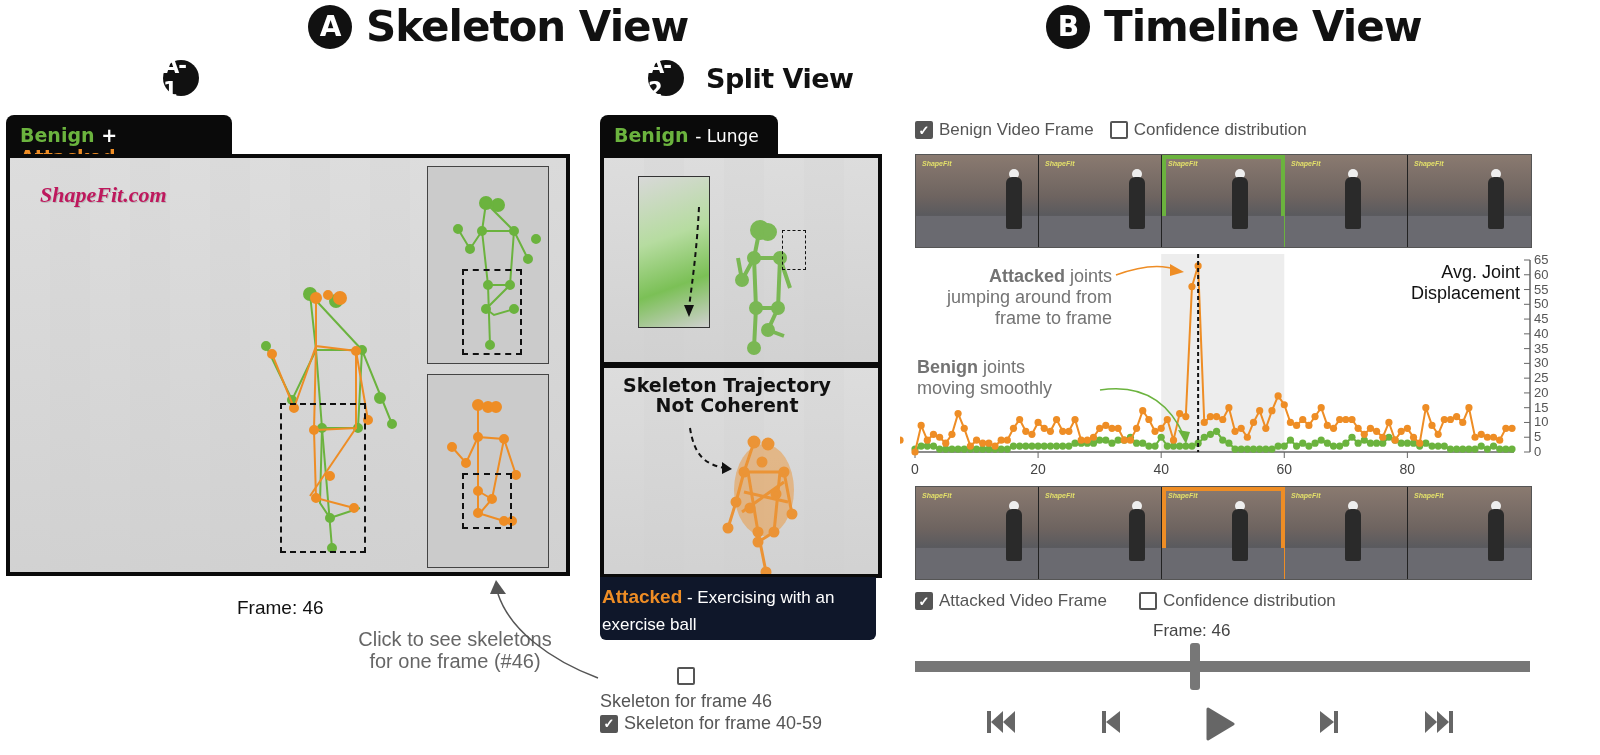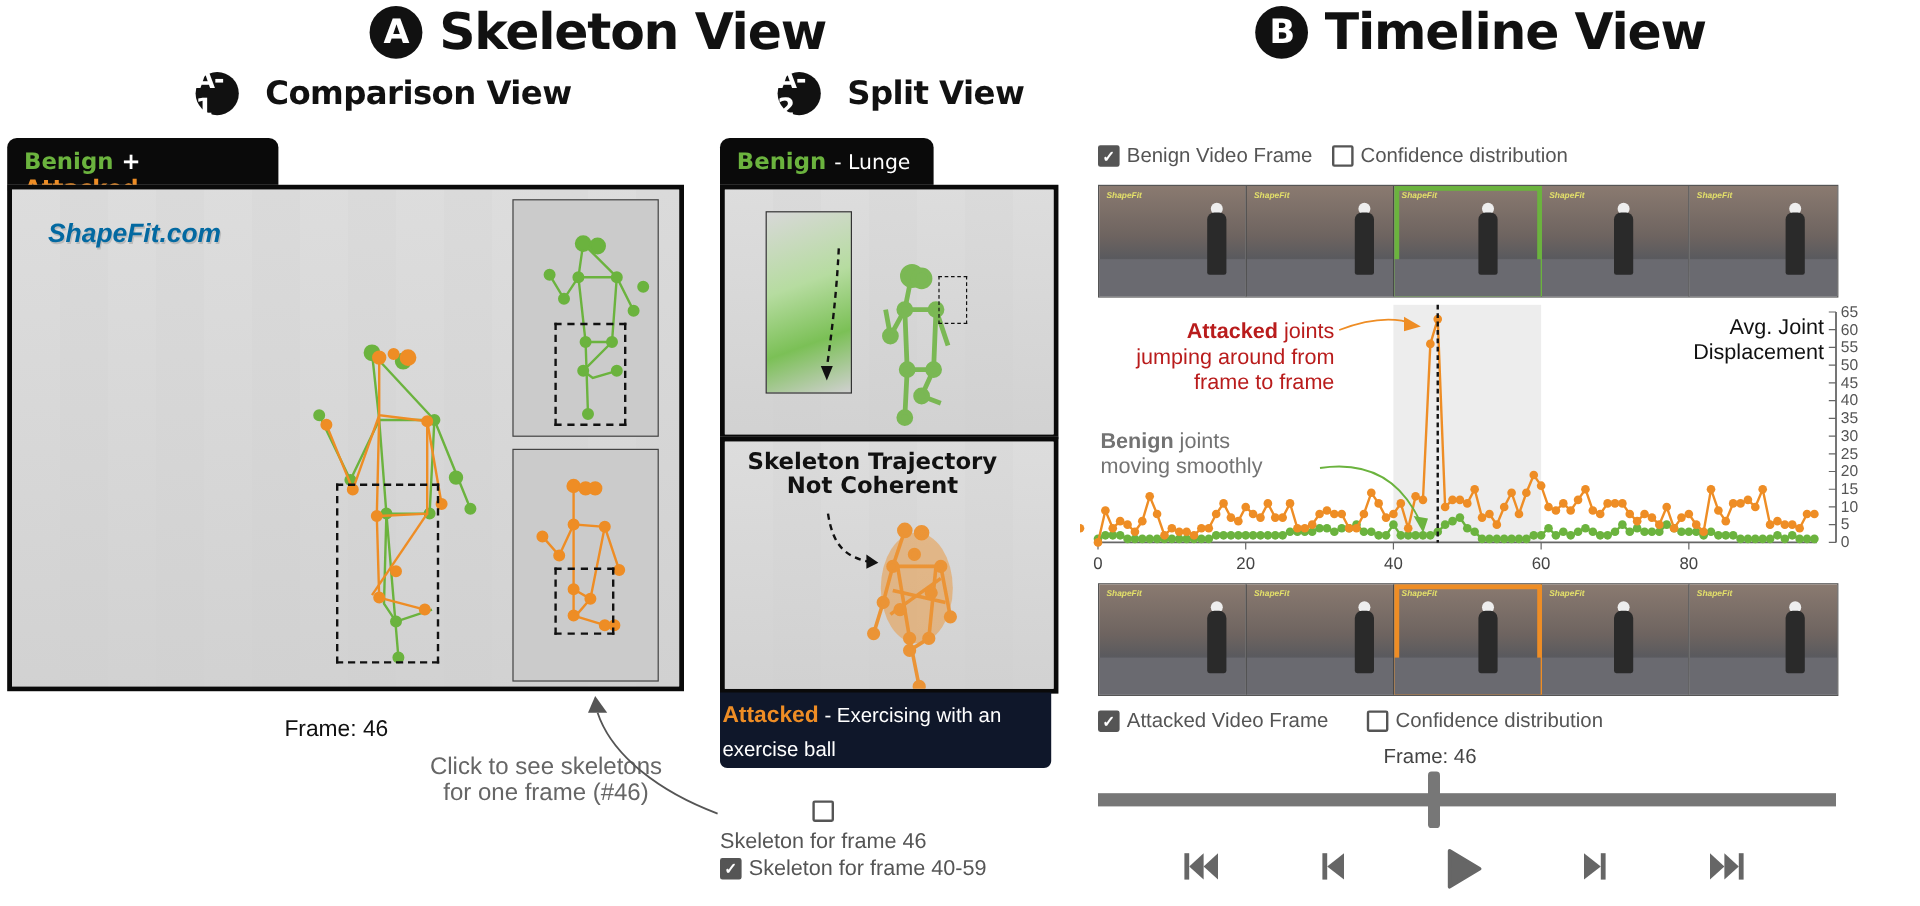--- a/index.html
+++ b/index.html
@@ -10,21 +10,21 @@
   .badge.big { width: 44px; height: 44px; font-size: 28px; }
   .badge.small { width: 36px; height: 36px; font-size: 21px; letter-spacing: -1px; }
   .sub-title { font-family: "DejaVu Sans", sans-serif; font-weight: bold; font-size: 27px; display: flex; align-items: center; gap: 22px; letter-spacing: -0.5px; }
   .tab { background: #0a0a0a; color: #fff; border-radius: 8px 8px 0 0; font-family: "DejaVu Sans", sans-serif; font-weight: bold; font-size: 19px; padding: 9px 14px; height: 44px; }
   .green { color: #6bb33e; }
   .orange { color: #ee8d25; }
   .panel { border: 4px solid #0a0a0a; background: #d6d6d6; overflow: hidden; }
   .scene { position: absolute; inset: 0; background:
       linear-gradient(180deg, rgba(230,230,230,0.6), rgba(210,210,210,0.9)),
       repeating-linear-gradient(90deg, #cfcfcf 0 40px, #c8c8c8 40px 80px); }
-  .watermark { position: absolute; font-family: Liberation Sans, sans-serif; font-weight: bold; font-style: italic; color: #0369a1; text-shadow: 1px 1px 0 #bbb; }
+  .watermark { position: absolute; font-family: Liberation Serif, serif; font-weight: bold; font-style: italic; color: #be185d; text-shadow: 1px 1px 0 #bbb; }
   .inset { position: absolute; border: 1px solid #444; background: #cbcbcb; }
   .dash-box { position: absolute; border: 2px dashed #111; }
   .annot { font-family: "DejaVu Sans", sans-serif; font-weight: bold; color: #111; text-align: center; line-height: 1.05; }
   .caption-box { background: #0f172a; color: #fff; border-radius: 0 0 6px 6px; font-size: 17px; padding: 6px 2px; line-height: 1.5; }
   .chk { display: inline-flex; align-items: center; gap: 6px; font-size: 17px; color: #555; }
   .box { width: 18px; height: 18px; border: 2px solid #555; border-radius: 2px; display: inline-flex; align-items: center; justify-content: center; background: #fff; }
   .box.on { background: #555; color: #fff; font-size: 13px; font-weight: bold; }
   .filmstrip { display: flex; border: 1px solid #555; }
   .film { width: 123px; height: 92px; position: relative; background: linear-gradient(180deg, #8a7a70 0%, #6e6460 45%, #5a5a5e 65%, #7a7a80 100%); border-right: 1px solid #222; overflow: hidden; }
   .film:last-child { border-right: none; }
@@ -40,21 +40,20 @@
 </head>
 <body>
 
 <div class="abs section-title" style="left:308px; top:2px;">
   <span class="badge big">A</span>
   <span>Skeleton View</span>
 </div>
 
 <div class="abs sub-title" style="left:163px; top:60px;">
   <span class="badge small">A-1</span>
-  <span>Comparison View</span>
 </div>
 
 <div class="abs sub-title" style="left:648px; top:60px;">
   <span class="badge small">A-2</span>
   <span>Split View</span>
 </div>
 
 <div class="abs tab" style="left:6px; top:115px; width:226px;">
   <span class="green">Benign</span>
   <span>+</span>
@@ -534,21 +533,21 @@
     <circle cx="605.8453608247423" cy="178.36923076923077" r="3.6" fill="#ee8d25"></circle>
     <circle cx="612" cy="178.36923076923077" r="3.6" fill="#ee8d25"></circle>
     <circle cx="NaN" cy="190.18461538461537" r="3.6" fill="#ee8d25"></circle>
     <line x1="298.11340206185565" y1="4" x2="298.11340206185565" y2="202" stroke="#111" stroke-width="2" stroke-dasharray="4,3"></line>
     <path d="M 216,25 C 240,16 262,14 278,20" fill="none" stroke="#ee8d25" stroke-width="1.5"></path>
     <polygon points="270,14 284,22 270,26" fill="#ee8d25"></polygon>
     <path d="M 200,140 C 240,134 268,150 284,186" fill="none" stroke="#6bb33e" stroke-width="1.5"></path>
     <polygon points="278,180 290,182 286,194" fill="#6bb33e"></polygon>
   </svg>
 
-<div class="abs" style="left:928px; top:266px; width:184px; text-align:right; font-size:18px; line-height:1.17; color:#b91c1c;">
+<div class="abs" style="left:928px; top:266px; width:184px; text-align:right; font-size:18px; line-height:1.17; color:#737373;">
   <b>Attacked</b>
   <span>joints jumping around from frame to frame</span>
 </div>
 <div class="abs" style="left:917px; top:357px; width:170px; font-size:18px; line-height:1.17; color:#737373;">
   <b>Benign</b>
   <span>joints moving smoothly</span>
 </div>
 <div class="abs" style="left:1380px; top:262px; width:140px; text-align:right; font-size:18px; line-height:1.15;">Avg. Joint Displacement</div>
 
 <div class="abs filmstrip" style="left:915px; top:486px;" id="attacked-strip">

